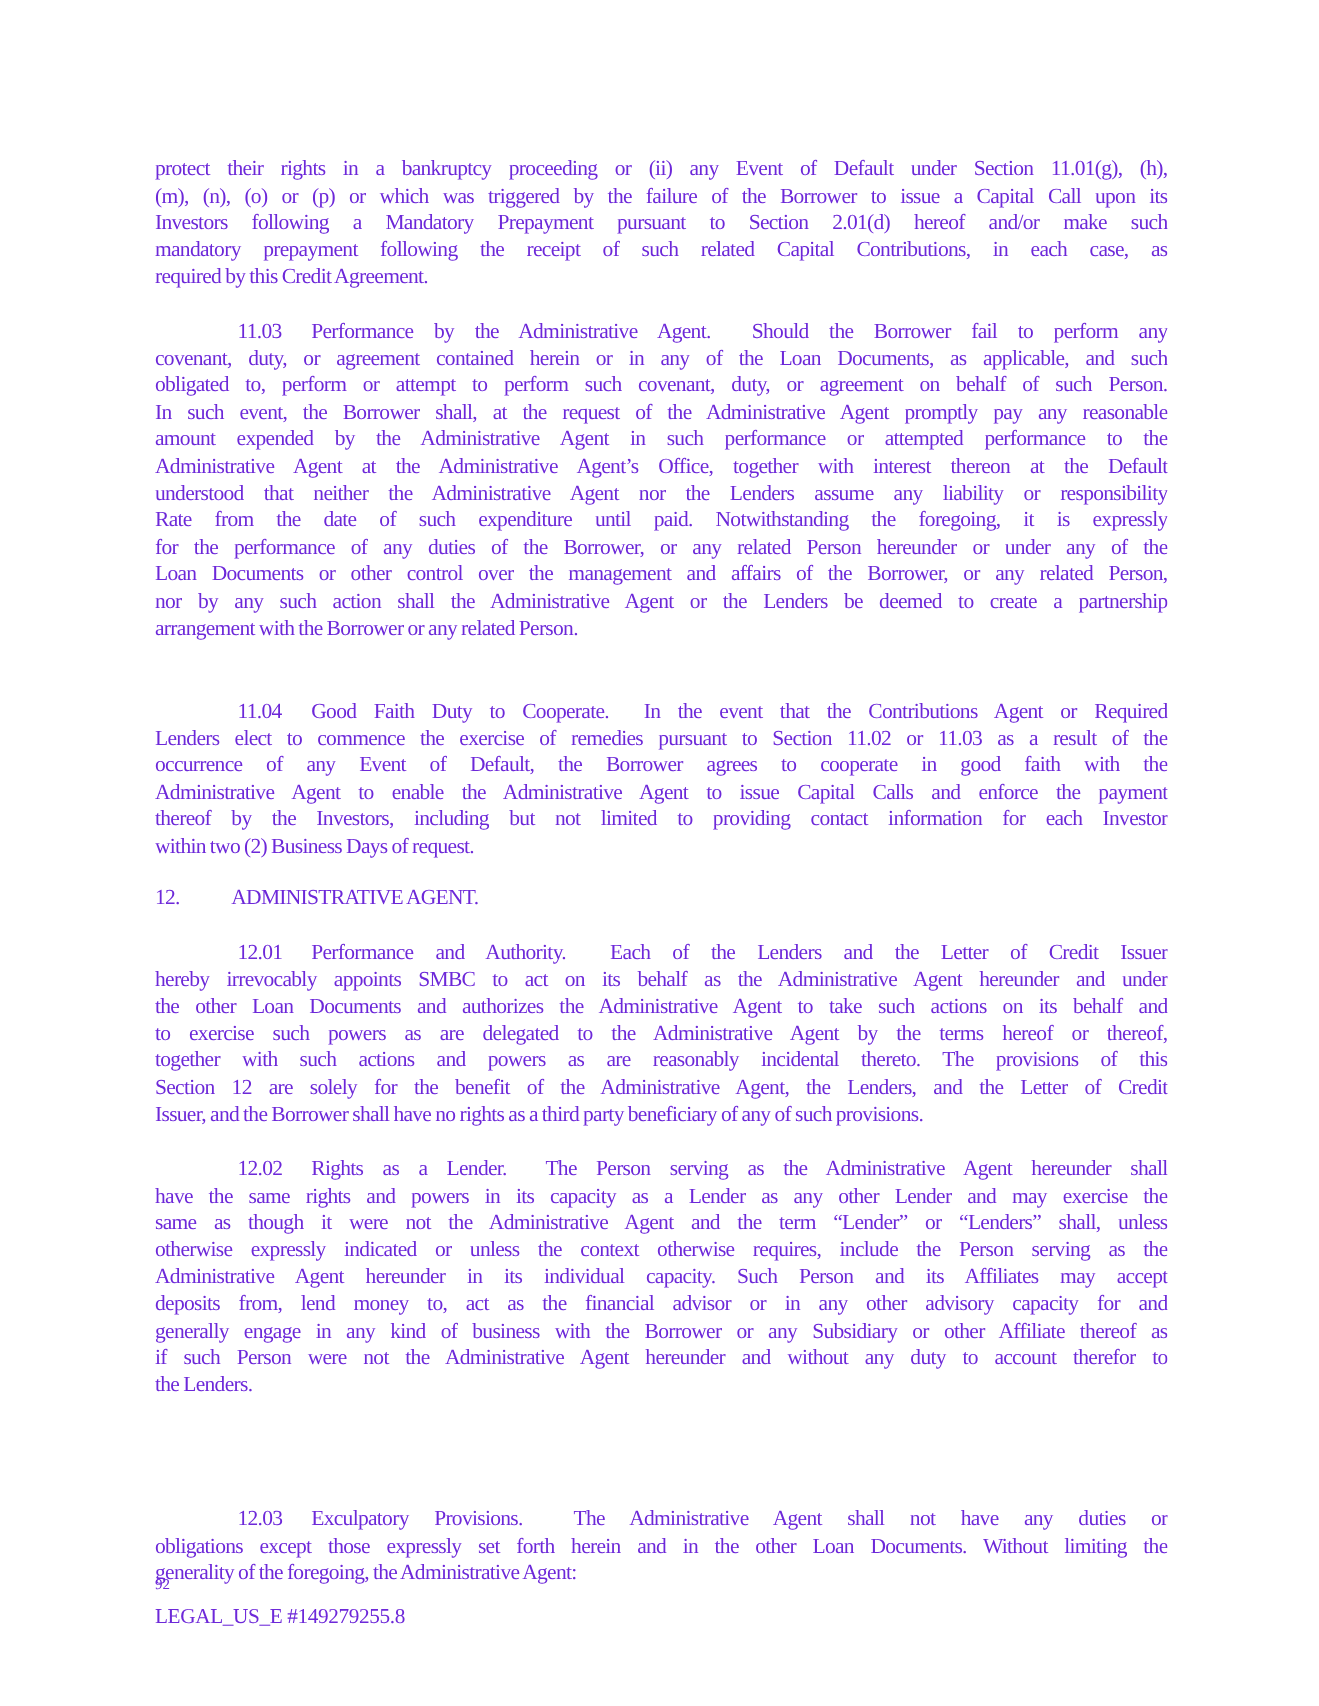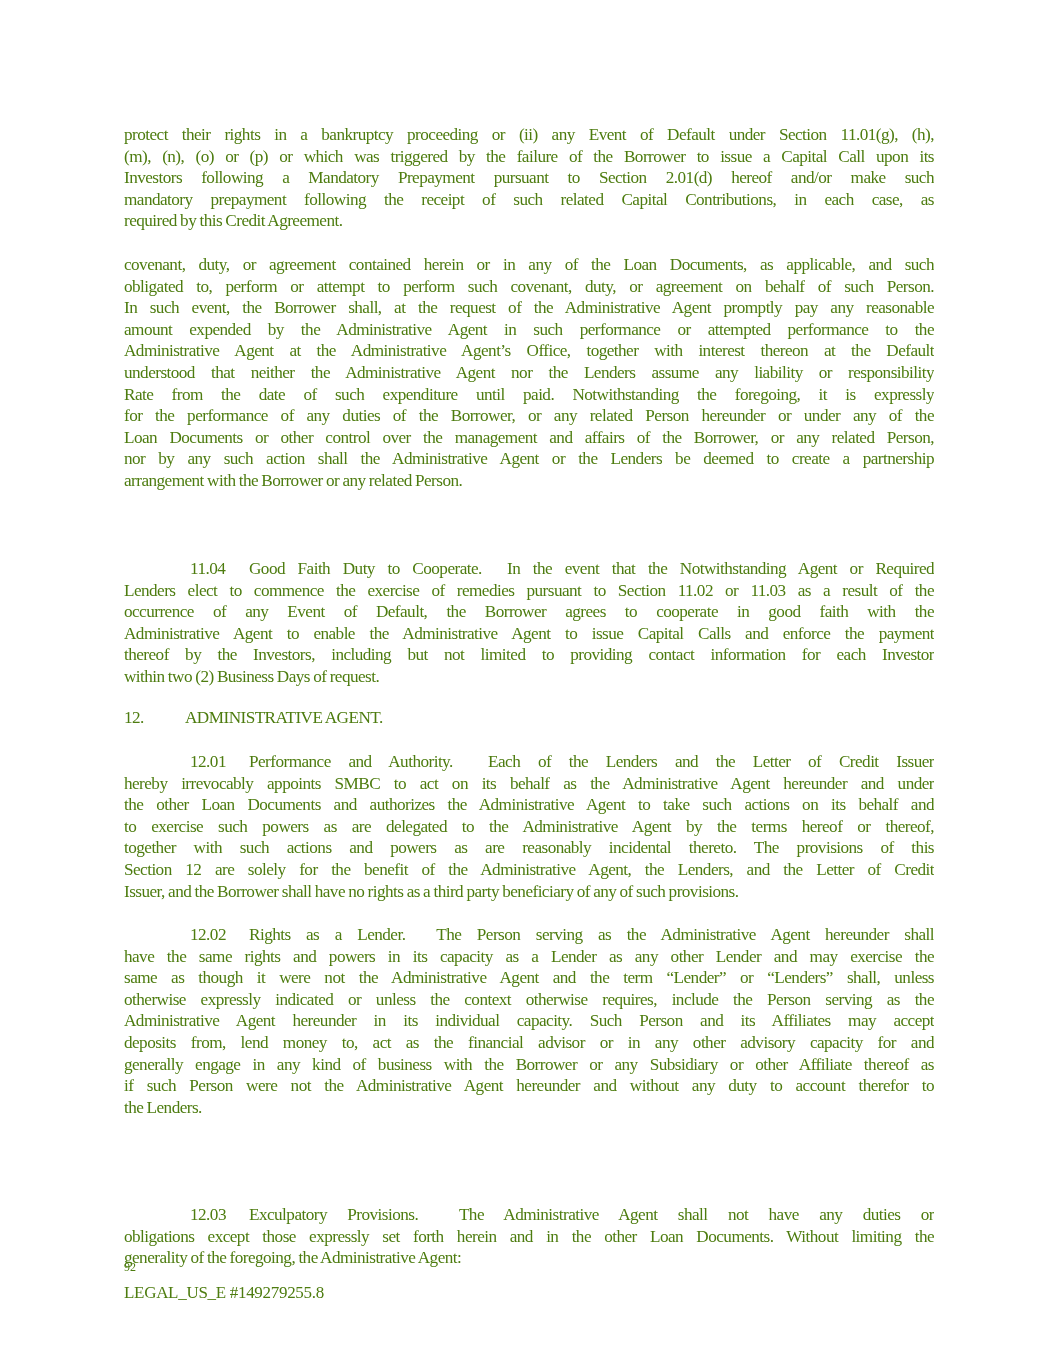--- a/index.html
+++ b/index.html
@@ -1,19 +1,19 @@
 <!DOCTYPE html>
 <html><head>
 <meta charset="utf-8">
 <style>
   html, body { margin: 0; padding: 0; background: #ffffff; }
   body { width: 1055px; height: 1365px; position: relative; overflow: hidden; }
   .page {
     position: absolute; left: 0; top: 0; width: 1055px; height: 1365px;
-    background: #ffffff; color: #4d7c0f;
+    background: #ffffff; color: #6d28d9;
     font-family: "Liberation Serif", "DejaVu Serif", serif;
   }
   .para { position: absolute; left: 124px; width: 810px; }
   .line {
     display: block; height: 21.6px; line-height: 21.6px;
     font-size: 17.2px; letter-spacing: -0.55px; word-spacing: -0.5px;
     text-align: justify; text-align-last: justify; white-space: nowrap;
     overflow: hidden;
   }
   .line.last { text-align-last: left; }
@@ -31,35 +31,36 @@
 
   <div class="para" style="top:124px">
     <span class="line">protect their rights in a bankruptcy proceeding or (ii) any Event of Default under Section 11.01(g), (h),</span>
     <span class="line">(m), (n), (o) or (p) or which was triggered by the failure of the Borrower to issue a Capital Call upon its</span>
     <span class="line">Investors following a Mandatory Prepayment pursuant to Section 2.01(d) hereof and/or make such</span>
     <span class="line">mandatory prepayment following the receipt of such related Capital Contributions, in each case, as</span>
     <span class="line last">required by this Credit Agreement.</span>
   </div>
 
   <div class="para" style="top:254px">
+    <span class="line indent"><span class="secnum">11.03</span><span>Performance by the Administrative Agent.</span>&nbsp;&nbsp;<span>Should the Borrower fail to perform any</span></span>
     <span class="line">covenant, duty, or agreement contained herein or in any of the Loan Documents, as applicable, and such</span>
     <span class="line">obligated to, perform or attempt to perform such covenant, duty, or agreement on behalf of such Person.</span>
     <span class="line">In such event, the Borrower shall, at the request of the Administrative Agent promptly pay any reasonable</span>
     <span class="line">amount expended by the Administrative Agent in such performance or attempted performance to the</span>
     <span class="line">Administrative Agent at the Administrative Agent’s Office, together with interest thereon at the Default</span>
     <span class="line">understood that neither the Administrative Agent nor the Lenders assume any liability or responsibility</span>
     <span class="line">Rate from the date of such expenditure until paid.  Notwithstanding the foregoing, it is expressly</span>
     <span class="line">for the performance of any duties of the Borrower, or any related Person hereunder or under any of the</span>
     <span class="line">Loan Documents or other control over the management and affairs of the Borrower, or any related Person,</span>
     <span class="line">nor by any such action shall the Administrative Agent or the Lenders be deemed to create a partnership</span>
     <span class="line last">arrangement with the Borrower or any related Person.</span>
   </div>
 
   <div class="para" style="top:558px">
-    <span class="line indent"><span class="secnum">11.04</span><span>Good Faith Duty to Cooperate.</span>&nbsp;&nbsp;<span>In the event that the Notwithstanding Agent or Required</span></span>
+    <span class="line indent"><span class="secnum">11.04</span><span>Good Faith Duty to Cooperate.</span>&nbsp;&nbsp;<span>In the event that the Contributions Agent or Required</span></span>
     <span class="line">Lenders elect to commence the exercise of remedies pursuant to Section 11.02 or 11.03 as a result of the</span>
     <span class="line">occurrence of any Event of Default, the Borrower agrees to cooperate in good faith with the</span>
     <span class="line">Administrative Agent to enable the Administrative Agent to issue Capital Calls and enforce the payment</span>
     <span class="line">thereof by the Investors, including but not limited to providing contact information for each Investor</span>
     <span class="line last">within two (2) Business Days of request.</span>
   </div>
 
   <div class="para heading" style="top:707px">
     <span class="line last"><span class="num">12.</span><span>ADMINISTRATIVE AGENT.</span></span>
   </div>

